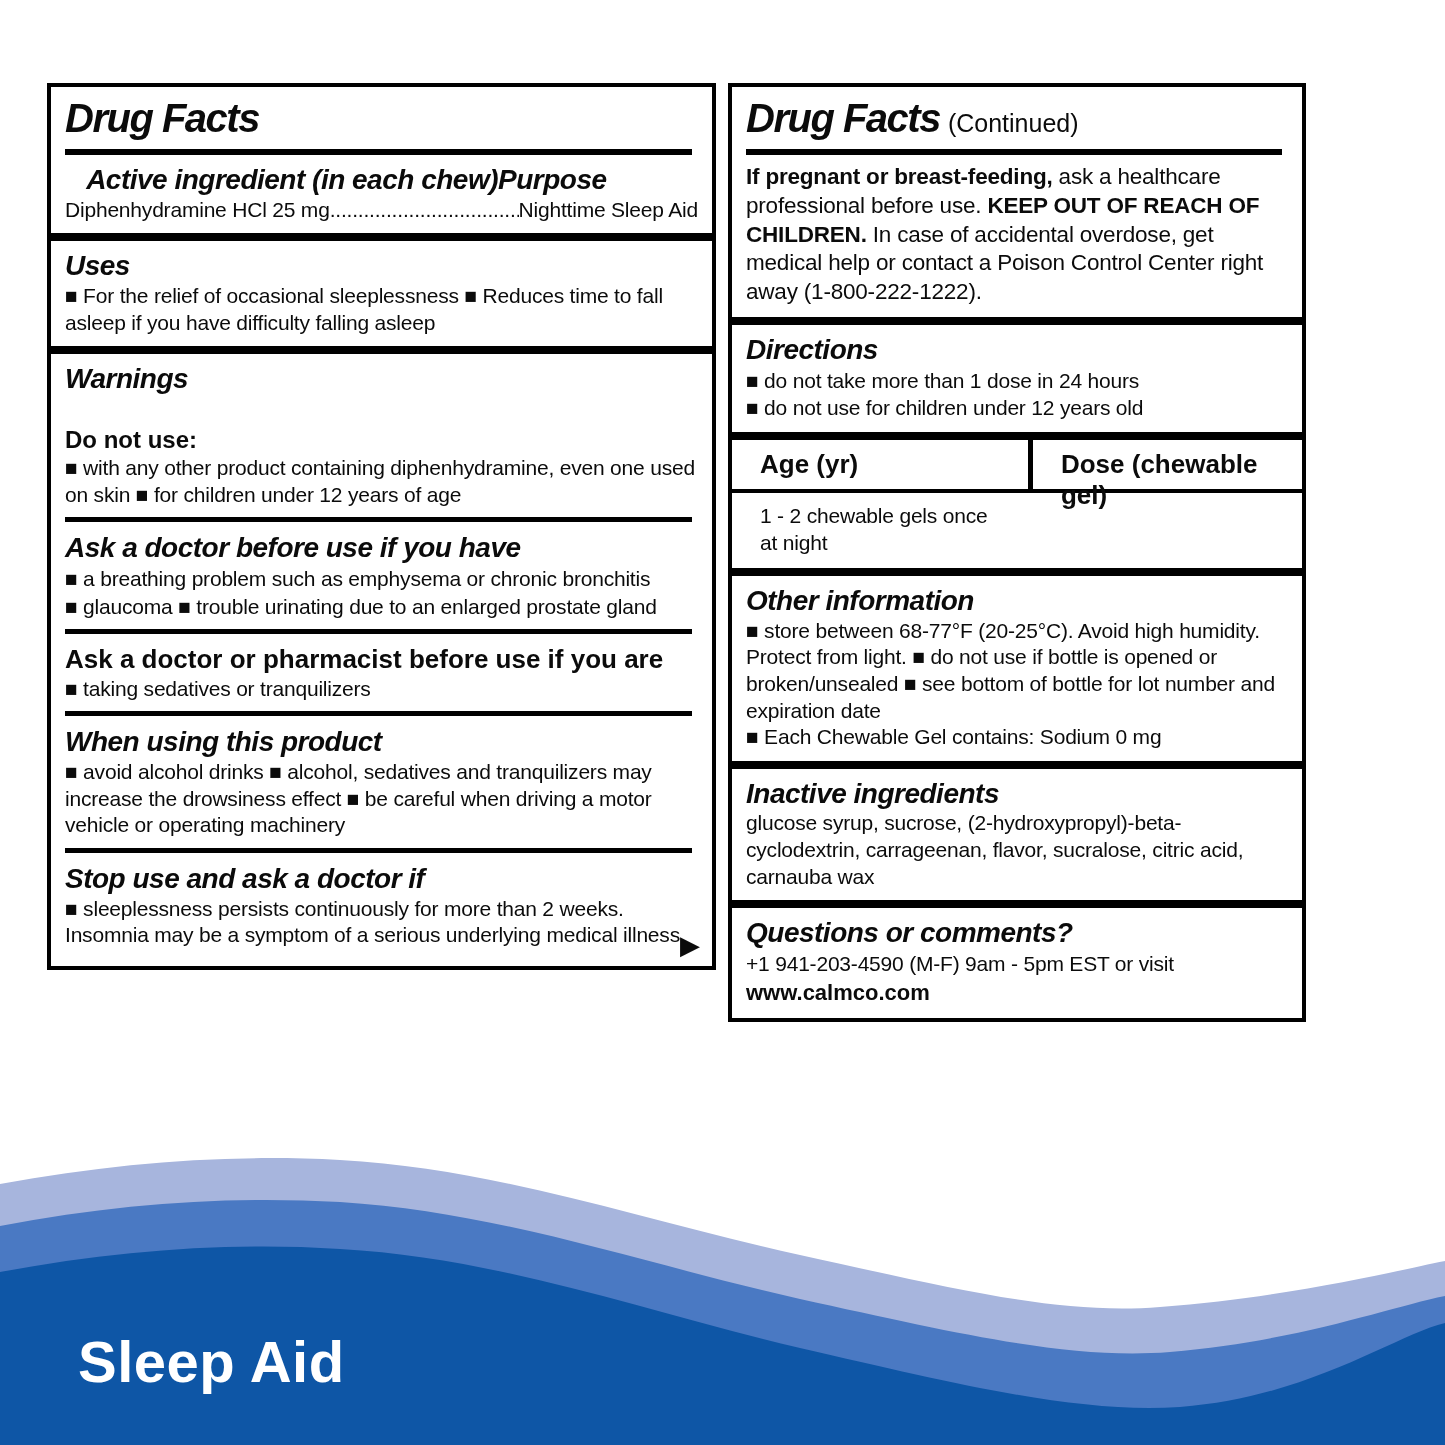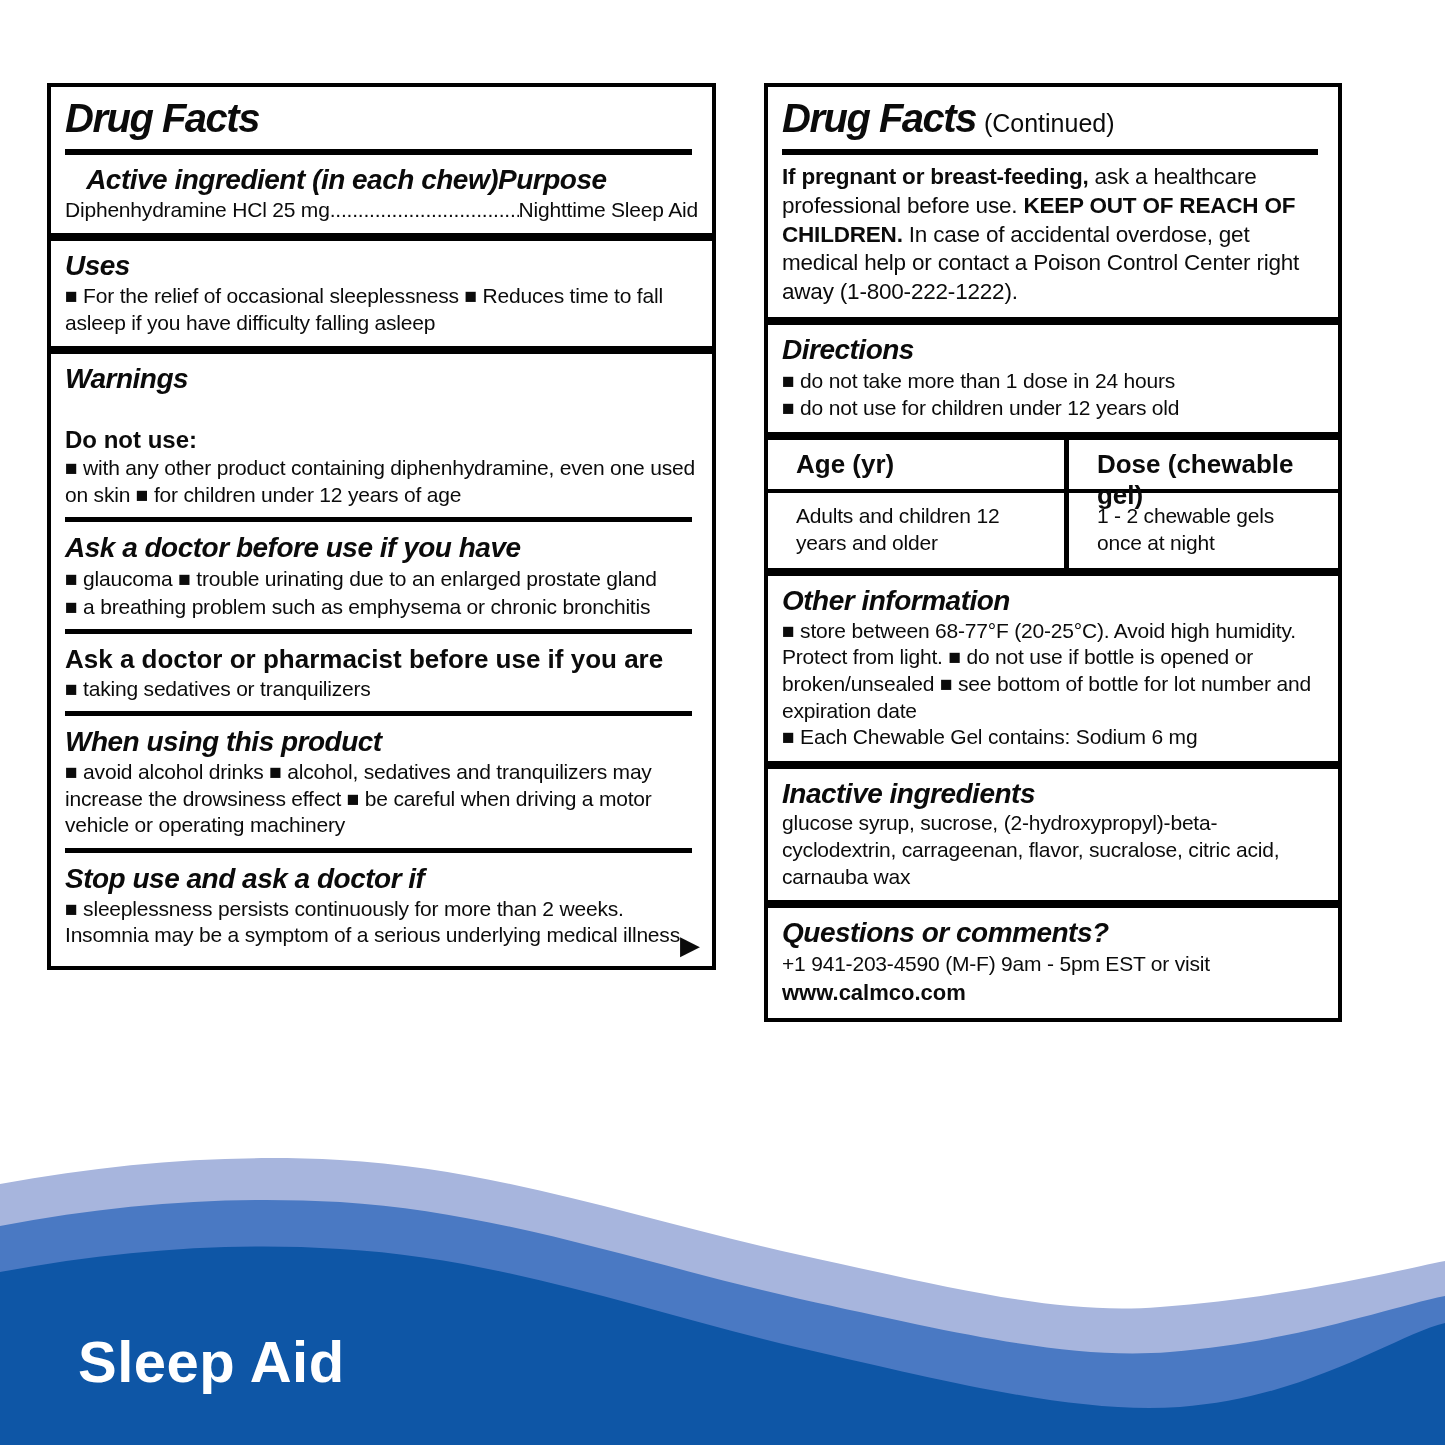--- a/index.html
+++ b/index.html
@@ -1,21 +1,21 @@
 <!DOCTYPE html>
 <html><head>
 <meta charset="utf-8">
 <style>
   * { margin:0; padding:0; box-sizing:border-box; }
   html,body { width:1445px; height:1445px; background:#ffffff; }
   body { position:relative; font-family:"Liberation Sans", sans-serif; color:#0b0b0b; overflow:hidden; }
 
   .panel { position:absolute; top:83px; display:flex; flex-direction:column; }
   .panel-left  { left:47px;  width:669px; }
-  .panel-right { left:764px; width:578px; }
+  .panel-right { left:728px; width:578px; }
 
   .dfbox { border:4px solid #000; background:#fff; padding:8px 14px 10px 14px; }
 
   .df-title { font-style:italic; font-weight:bold; font-size:40px; letter-spacing:-1.5px; line-height:1.15; }
   .continued { font-style:normal; font-weight:normal; font-size:25px; letter-spacing:0; margin-left:8px; }
   .title-rule { border-top:6px solid #000; margin:8px 6px 8px 0; }
   .rule { border-top:5px solid #000; margin:9px 6px 9px 0; }
 
   .sec-title-i { font-style:italic; font-weight:bold; font-size:28px; letter-spacing:-0.5px; line-height:1.2; }
   .sec-title-b { font-weight:bold; font-size:26px; line-height:1.25; }
@@ -79,22 +79,22 @@
     <div class="body-text">■ For the relief of occasional sleeplessness ■ Reduces time to fall asleep if you have difficulty falling asleep</div>
   </div>
 
   <div class="dfbox lb3">
     <div class="sec-title-i">Warnings</div>
     <div class="sub-head-b">Do not use:</div>
     <div class="body-text">■ with any other product containing diphenhydramine, even one used on skin ■ for children under 12 years of age</div>
     <div class="rule"></div>
 
     <div class="sec-title-i">Ask a doctor before use if you have</div>
+    <div class="body-line">■ a breathing problem such as emphysema or chronic bronchitis</div>
     <div class="body-line">■ glaucoma ■ trouble urinating due to an enlarged prostate gland</div>
-    <div class="body-line">■ a breathing problem such as emphysema or chronic bronchitis</div>
     <div class="rule"></div>
 
     <div class="sec-title-b">Ask a doctor or pharmacist before use if you are</div>
     <div class="body-text">■ taking sedatives or tranquilizers</div>
     <div class="rule"></div>
 
     <div class="sec-title-i">When using this product</div>
     <div class="body-text">■ avoid alcohol drinks ■ alcohol, sedatives and tranquilizers may increase the drowsiness effect ■ be careful when driving a motor vehicle or operating machinery</div>
     <div class="rule"></div>
 
@@ -114,28 +114,27 @@
 
   <div class="dfbox rb2">
     <div class="sec-title-i">Directions</div>
     <div class="body-line">■ do not take more than 1 dose in 24 hours</div>
     <div class="body-line">■ do not use for children under 12 years old</div>
   </div>
 
   <div class="dfbox dose-table">
     <div class="dt-cell dt-h dt-left">Age (yr)</div>
     <div class="dt-cell dt-h">Dose (chewable gel)</div>
-    <div class="dt-cell dt-v dt-left">Adults and children 12 years and older</div>
     <div class="dt-cell dt-v">1 - 2 chewable gels once at night</div>
   </div>
 
   <div class="dfbox rb4">
     <div class="sec-title-i">Other information</div>
     <div class="body-text">■ store between 68-77°F (20-25°C). Avoid high humidity. Protect from light. ■ do not use if bottle is opened or broken/unsealed ■ see bottom of bottle for lot number and expiration date</div>
-    <div class="body-text">■ Each Chewable Gel contains: Sodium 6 mg</div>
+    <div class="body-text">■ Each Chewable Gel contains: Sodium 0 mg</div>
   </div>
 
   <div class="dfbox rb5">
     <div class="sec-title-i">Inactive ingredients</div>
     <div class="body-text">glucose syrup, sucrose, (2-hydroxypropyl)-beta-cyclodextrin, carrageenan, flavor, sucralose, citric acid, carnauba wax</div>
   </div>
 
   <div class="dfbox rb6">
     <div class="sec-title-i">Questions or comments?</div>
     <div class="q-line1">+1 941-203-4590 (M-F) 9am - 5pm EST or visit</div>

